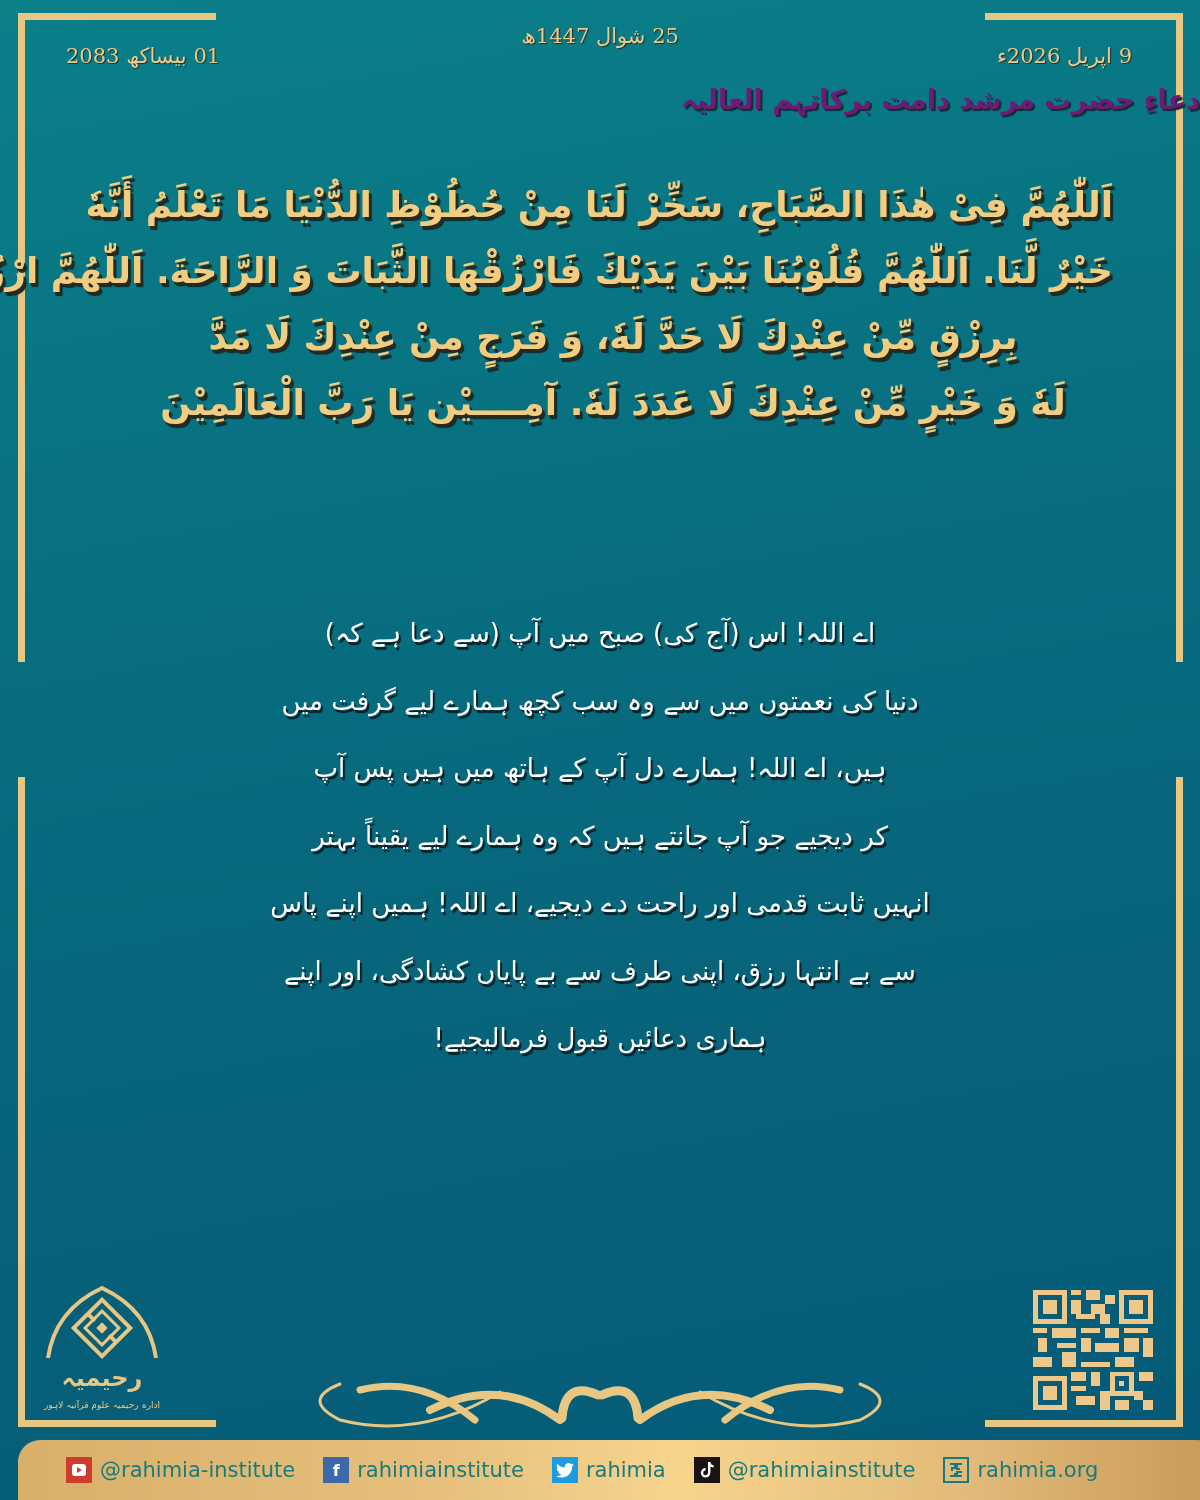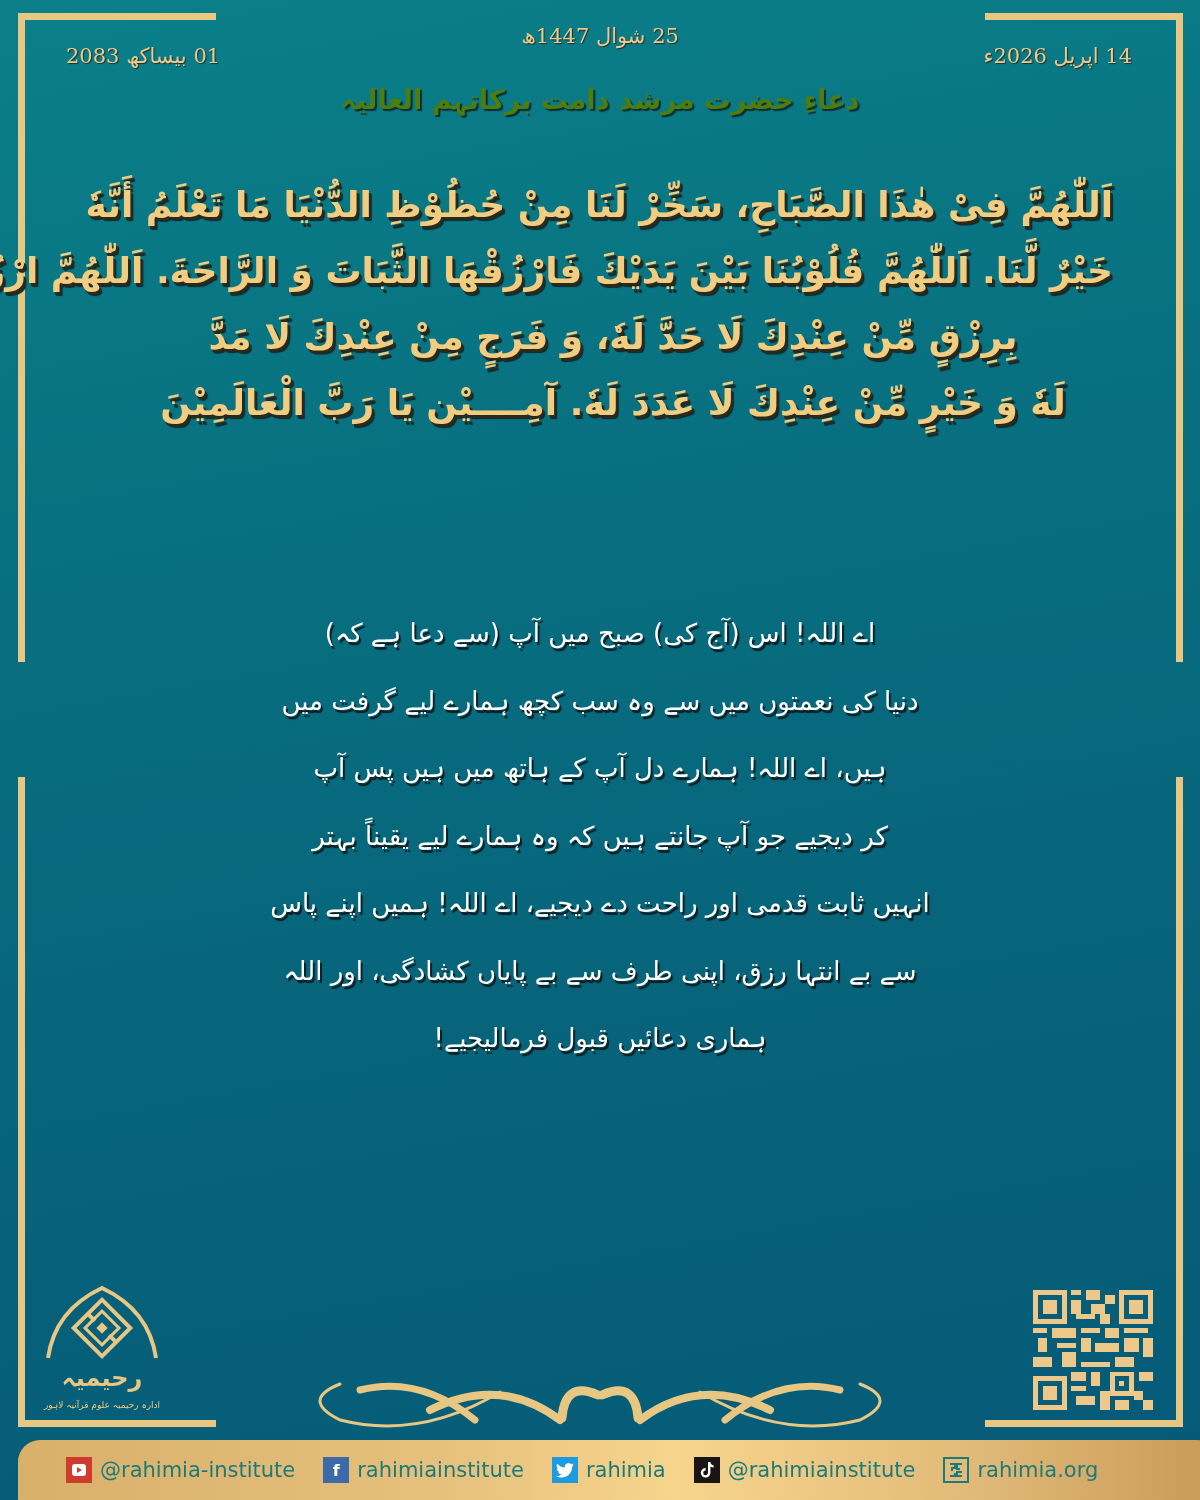--- a/index.html
+++ b/index.html
@@ -21,26 +21,25 @@
     white-space: nowrap;
     text-align: right;
   }
   .date-hijri { top: 24px; left: 0; width: 1200px; text-align: center; }
   .date-greg { top: 44px; right: 68px; }
   .date-bikrami { top: 44px; left: 66px; }
 
   .title {
     position: absolute;
     top: 84px; left: 0; width: 1200px;
-    text-align: center;
     direction: rtl;
     font-family: "DejaVu Sans", sans-serif;
     font-weight: bold;
     font-size: 27px;
-    color: #4d7c0f;
+    color: #701a75;
     text-shadow: 2px 2px 1px #0b2f35;
   }
 
   .arabic {
     position: absolute;
     top: 172px; left: 113px; width: 1000px;
     direction: rtl;
     text-align: center;
     font-family: "DejaVu Sans", sans-serif;
     font-weight: bold;
@@ -108,39 +107,39 @@
 <div class="frame-seg" style="left:18px;top:13px;width:198px;height:7px;"></div>
 <div class="frame-seg" style="left:985px;top:13px;width:198px;height:7px;"></div>
 <div class="frame-seg" style="left:18px;top:13px;width:7px;height:649px;"></div>
 <div class="frame-seg" style="left:18px;top:777px;width:7px;height:649px;"></div>
 <div class="frame-seg" style="left:1176px;top:13px;width:7px;height:649px;"></div>
 <div class="frame-seg" style="left:1176px;top:777px;width:7px;height:649px;"></div>
 <div class="frame-seg" style="left:18px;top:1420px;width:198px;height:7px;"></div>
 <div class="frame-seg" style="left:985px;top:1420px;width:198px;height:7px;"></div>
 
 <div class="date-hijri">25 شوال 1447ھ</div>
-<div class="date-greg">14 اپریل 2026ء</div>
+<div class="date-greg">9 اپریل 2026ء</div>
 <div class="date-bikrami">01 بیساکھ 2083</div>
 
 <div class="title">دعاءِ حضرت مرشد دامت برکاتہم العالیہ</div>
 
 <div class="arabic">
   <span class="line">اَللّٰهُمَّ فِىْ هٰذَا الصَّبَاحِ، سَخِّرْ لَنَا مِنْ حُظُوْظِ الدُّنْيَا مَا تَعْلَمُ أَنَّهٗ</span>
   <span class="line">خَيْرٌ لَّنَا. اَللّٰهُمَّ قُلُوْبُنَا بَيْنَ يَدَيْكَ فَارْزُقْهَا الثَّبَاتَ وَ الرَّاحَةَ. اَللّٰهُمَّ ارْزُقْنَا</span>
   <span class="line">بِرِزْقٍ مِّنْ عِنْدِكَ لَا حَدَّ لَهٗ، وَ فَرَجٍ مِنْ عِنْدِكَ لَا مَدَّ</span>
   <span class="line">لَهٗ وَ خَيْرٍ مِّنْ عِنْدِكَ لَا عَدَدَ لَهٗ. آمِــــيْن يَا رَبَّ الْعَالَمِيْنَ</span>
 </div>
 
 <div class="urdu">
   <span class="line">اے اللہ! اس (آج کی) صبح میں آپ (سے دعا ہے کہ)</span>
   <span class="line">دنیا کی نعمتوں میں سے وہ سب کچھ ہمارے لیے گرفت میں</span>
   <span class="line">ہیں، اے اللہ! ہمارے دل آپ کے ہاتھ میں ہیں پس آپ</span>
   <span class="line">کر دیجیے جو آپ جانتے ہیں کہ وہ ہمارے لیے یقیناً بہتر</span>
   <span class="line">انہیں ثابت قدمی اور راحت دے دیجیے، اے اللہ! ہمیں اپنے پاس</span>
-  <span class="line">سے بے انتہا رزق، اپنی طرف سے بے پایاں کشادگی، اور اللہ</span>
+  <span class="line">سے بے انتہا رزق، اپنی طرف سے بے پایاں کشادگی، اور اپنے</span>
   <span class="line">ہماری دعائیں قبول فرمالیجیے!</span>
 </div>
 
 <div class="logo">
   <svg width="130" height="150" viewBox="0 0 130 150">
     <path d="M8 78 Q15 30 62 8 Q109 30 116 78" fill="none" stroke="#e8c782" stroke-width="4"></path>
     <g fill="#e8c782" transform="translate(62 48) rotate(45)">
       <rect x="-20" y="-20" width="40" height="40" fill="none" stroke="#e8c782" stroke-width="4"></rect>
       <rect x="-12" y="-12" width="24" height="24" fill="none" stroke="#e8c782" stroke-width="3"></rect>
       <rect x="-4" y="-4" width="8" height="8"></rect>

